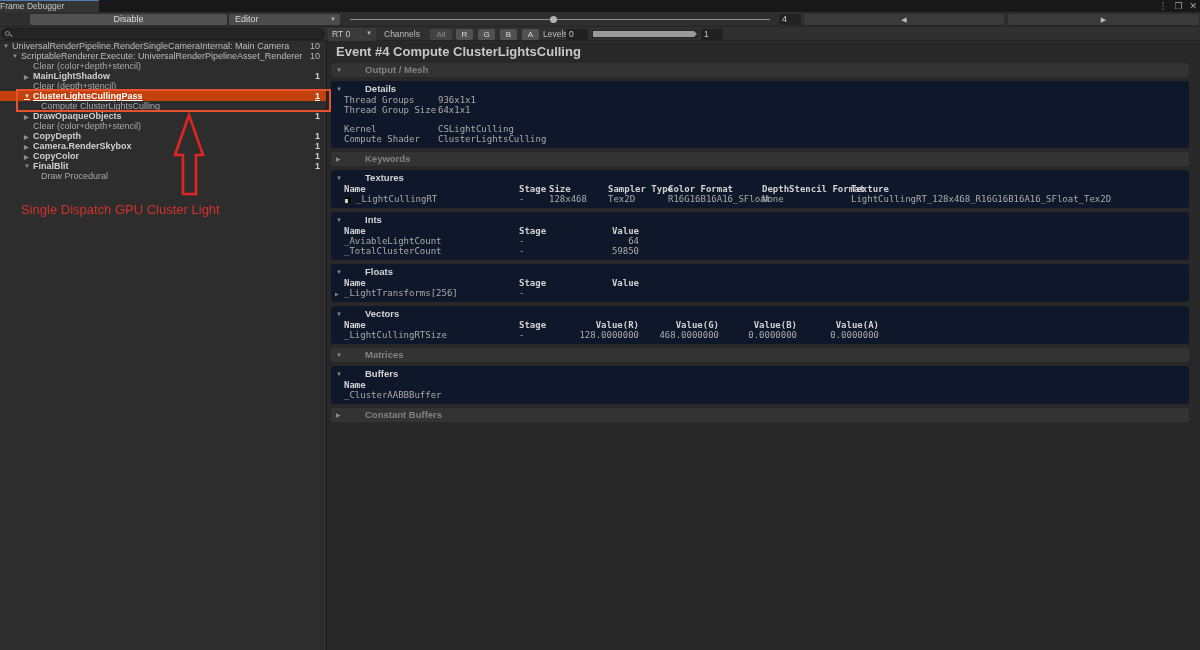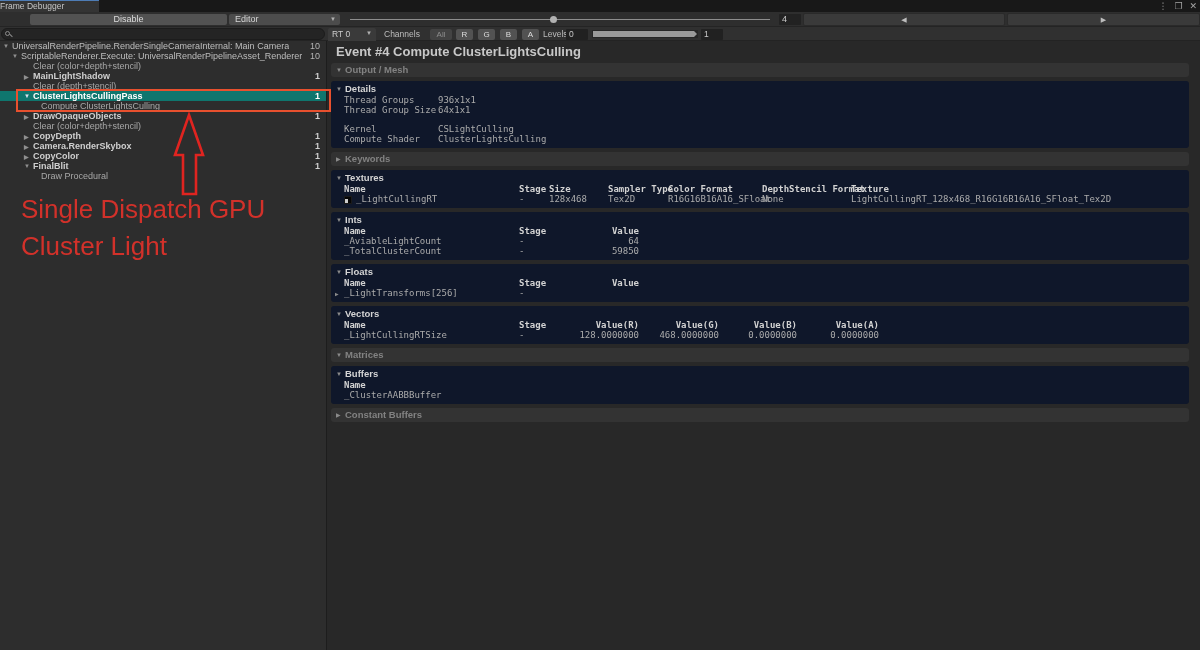--- a/index.html
+++ b/index.html
@@ -72,38 +72,38 @@
   .trow { display:flex; align-items:center; height:10px; font-size:9px; color:#a8a8a8; white-space:nowrap; }
   .trow .arr { display:inline-block; width:9px; font-size:6px; color:#8f8f8f; flex:none; }
   .trow .tlabel { overflow:hidden; }
   .trow .tcount { margin-left:auto; padding-right:6px; color:#b5b5b5; }
   .lvl0 { padding-left:3px; color:#bdbdbd; }
   .lvl1 { padding-left:12px; color:#bdbdbd; }
   .lvl2 { padding-left:24px; }
   .lvl3 { padding-left:32px; }
   .trow.pass { color:#cfcfcf; font-weight:bold; }
   .trow.pass .tcount { font-weight:bold; color:#cfcfcf; }
-  .trow.selected { background:#0f766e; color:#ffffff; }
+  .trow.selected { background:#c2410c; color:#ffffff;text-decoration:underline; }
   .trow.selected .arr { color:#d8e2ee; }
   .trow.selected .tcount { color:#ffffff; }
 
   
   .red-box { position:absolute; left:16px; top:48px; width:315px; height:23px;
              border:2px solid #e8502e; z-index:5; pointer-events:none; }
   .red-arrow { position:absolute; left:170px; top:71px; z-index:5; }
-  .red-text { position:absolute; left:21px; top:150px; color:#d2312a; font-size:26px;
+  .red-text { position:absolute; left:21px; top:150px; color:#d2312a; font-size:13px;
               line-height:37px; font-weight:normal; z-index:5; }
 
   
   .event-title { margin:4px 0 4px 9px; height:14px; line-height:14px; font-size:13px;
                  font-weight:bold; color:#c8c8c8; }
   .box { background:#0f172a; border-radius:3px; margin:0 10px 4px 4px; padding:2px 0 4px; }
   .box.collapsed { background:#333333; padding:0; height:14px; }
   .box-header { height:12px; line-height:12px; padding-left:5px; font-size:9.5px; font-weight:bold;
-                color:#d4d4d4; display:flex; align-items:center; }
+                color:#d4d4d4; display:flex; align-items:center;gap:20px; }
   .box.collapsed .box-header { height:14px; line-height:14px; color:#828282; }
   .fold { display:inline-block; width:9px; font-size:6px; color:#8a8a8a; font-weight:normal; }
   .mono-row { height:10px; line-height:10px; font-family:"DejaVu Sans Mono", monospace;
               font-size:9px; color:#ababab; padding-left:13px; white-space:nowrap; }
   .mono-head { color:#d2d2d2; font-weight:bold; }
   .gap9 { height:9px; }
 
   .kv { display:grid; grid-template-columns:94px 1fr; }
   .grid-tex { display:grid; grid-template-columns:175px 30px 59px 60px 94px 89px 1fr; }
   .grid-3 { display:grid; grid-template-columns:175px 60px 60px; }

